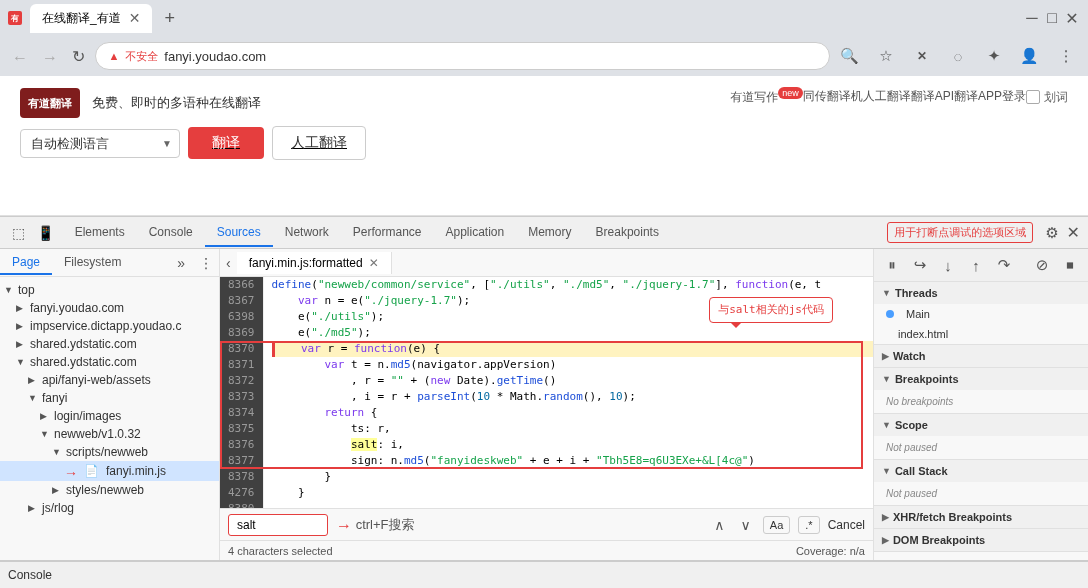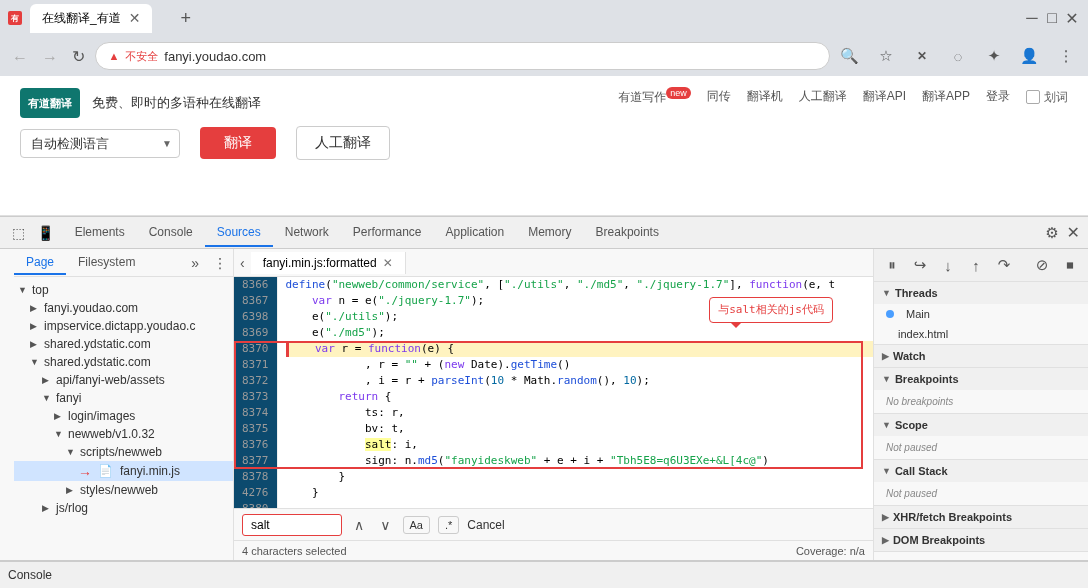--- a/index.html
+++ b/index.html
@@ -8,21 +8,21 @@
     
     .browser-titlebar {
       background: #dee1e6;
       height: 36px;
       display: flex;
       align-items: center;
       padding: 0 8px;
       gap: 8px;
     }
     .tab-bar {
-      display: flex; align-items: center; flex: 1; gap: 20px;
+      display: flex; align-items: center; flex: 1; gap: 4px;
     }
     .browser-tab {
       background: white;
       border-radius: 6px 6px 0 0;
       padding: 6px 12px;
       font-size: 12px;
       display: flex; align-items: center; gap: 8px;
       max-width: 200px;
     }
     .tab-favicon { width: 14px; height: 14px; background: #e53e3e; border-radius: 2px; display: flex; align-items: center; justify-content: center; color: white; font-size: 8px; font-weight: bold; }
@@ -66,27 +66,27 @@
       border-bottom: 1px solid #e0e0e0;
       position: relative;
       overflow: hidden;
     }
     .youdao-logo {
       display: flex; align-items: center; gap: 4px;
       margin-bottom: 8px;
     }
     .logo-img {
       width: 60px; height: 30px;
-      background: #0f766e;
+      background: #7f1d1d;
       border-radius: 4px;
       display: flex; align-items: center; justify-content: center;
       color: white; font-size: 13px; font-weight: bold;
     }
     .logo-tagline { font-size: 13px; color: #333; margin-left: 8px; }
-    .translate-area { display: flex; align-items: center; gap: 20px; margin-top: 8px; }
+    .translate-area { display: flex; align-items: center; gap: 8px; margin-top: 8px; text-decoration: underline; }
     .lang-select {
       border: 1px solid #ccc;
       border-radius: 4px;
       padding: 6px 24px 6px 10px;
       font-size: 13px;
       color: #333;
       background: white;
       appearance: none;
       position: relative;
       width: 160px;
@@ -109,21 +109,20 @@
       border-radius: 4px;
       padding: 7px 18px;
       font-size: 14px;
       cursor: pointer;
     }
     .page-nav-links {
       position: absolute;
       top: 12px;
       right: 20px;
       display: flex;
-      gap: 16px;
       font-size: 12px;
       color: #555;
     }
     .nav-link { cursor: pointer; }
     .nav-link .badge {
       background: #e53e3e;
       color: white;
       font-size: 9px;
       border-radius: 6px;
       padding: 1px 4px;
@@ -169,21 +168,20 @@
       color: #e53e3e;
     }
     .devtools-settings-btn { background: none; border: none; cursor: pointer; color: #555; font-size: 15px; padding: 4px; }
     .devtools-close-btn { background: none; border: none; cursor: pointer; color: #555; font-size: 16px; padding: 4px; }
 
     
     .devtools-main {
       display: flex;
       flex: 1;
       overflow: hidden;
-      padding-left: 14px;
     }
 
     
     .file-panel {
       width: 220px;
       min-width: 220px;
       background: #f8f8f8;
       border-right: 1px solid #e0e0e0;
       display: flex;
       flex-direction: column;
@@ -267,21 +265,21 @@
       position: relative;
     }
     .code-content {
       display: flex;
     }
     .line-numbers {
       color: #999;
       padding: 0 8px;
       text-align: right;
       min-width: 40px;
-      background: #0c4a6e;
+      background: #404040;
       border-right: 1px solid #eee;
       user-select: none;
     }
     .line-number { height: 16px; line-height: 16px; }
     .code-lines { flex: 1; padding-left: 8px; }
     .code-line { height: 16px; line-height: 16px; white-space: pre; }
     .code-line.highlighted { background: #fff3cd; }
     .keyword { color: #7c3aed; }
     .string { color: #16a34a; }
     .number-lit { color: #0369a1; }
@@ -493,20 +491,23 @@
     </div>
     <div class="devtools-tabs">
       <div class="devtool-tab">Elements</div>
       <div class="devtool-tab">Console</div>
       <div class="devtool-tab active">Sources</div>
       <div class="devtool-tab">Network</div>
       <div class="devtool-tab">Performance</div>
       <div class="devtool-tab">Application</div>
       <div class="devtool-tab">Memory</div>
       <div class="devtool-tab">Breakpoints</div>
+    </div>
+    <div class="devtools-right-area">
+      <span style="font-size:11px;color:#e53e3e;border:1px solid #e53e3e;padding:2px 6px;border-radius:3px;">用于打断点调试的选项区域</span>
     </div>
     <button class="devtools-settings-btn">⚙</button>
     <button class="devtools-close-btn">✕</button>
   </div>
 
   <div class="devtools-main">
 
     <div class="file-panel">
       <div class="panel-tabs">
         <div class="panel-tab active">Page</div>
@@ -617,38 +618,42 @@
             <div class="line-number">4276</div>
             <div class="line-number">8380</div>
 
           </div>
           <div class="code-lines">
             <div class="code-line"><span class="function-name">define</span>(<span class="string">"newweb/common/service"</span>, [<span class="string">"./utils"</span>, <span class="string">"./md5"</span>, <span class="string">"./jquery-1.7"</span>], <span class="keyword">function</span>(e, t</div>
             <div class="code-line">    <span class="keyword">var</span> n = e(<span class="string">"./jquery-1.7"</span>);</div>
             <div class="code-line">    e(<span class="string">"./utils"</span>);</div>
             <div class="code-line">    e(<span class="string">"./md5"</span>);</div>
             <div class="code-line highlighted" style="background:#fff3c0;display:block;border-left:3px solid #e53e3e;">    <span class="keyword">var</span> r = <span class="keyword">function</span>(e) {</div>
+            <div class="code-line">        <span class="keyword">var</span> t = n.<span class="function-name">md5</span>(navigator.appVersion)</div>
             <div class="code-line">            , r = <span class="string">""</span> + (<span class="keyword">new</span> Date).<span class="function-name">getTime</span>()</div>
             <div class="code-line">            , i = r + <span class="function-name">parseInt</span>(<span class="number-lit">10</span> * Math.<span class="function-name">random</span>(), <span class="number-lit">10</span>);</div>
             <div class="code-line">        <span class="keyword">return</span> {</div>
             <div class="code-line">            ts: r,</div>
-            <div class="code-line">            bv: t,</div>
             <div class="code-line">            <span style="background:#ffff99;">salt</span>: i,</div>
             <div class="code-line">            sign: n.<span class="function-name">md5</span>(<span class="string">"fanyideskweb"</span> + e + i + <span class="string">"Tbh5E8=q6U3EXe+&amp;L[4c@"</span>)</div>
             <div class="code-line">        }</div>
             <div class="code-line">    }</div>
 
           </div>
         </div>
 
         <div style="position:absolute;top:64px;left:0;right:10px;height:128px;border:2px solid #e53e3e;pointer-events:none;z-index:5;"></div>
       </div>
 
       <div class="search-bar">
         <input class="search-input" type="text" value="salt" style="">
+        <span class="search-hint">
+          <span style="color:#e53e3e;font-size:16px;">→</span>
+          <span>ctrl+F搜索</span>
+        </span>
         <button class="search-arrow">∧</button>
         <button class="search-arrow">∨</button>
         <button class="search-toggle">Aa</button>
         <button class="search-toggle">.*</button>
         <button class="search-cancel">Cancel</button>
       </div>
 
       <div class="status-bar">
         <span>4 characters selected</span>
         <span class="status-right">Coverage: n/a</span>

